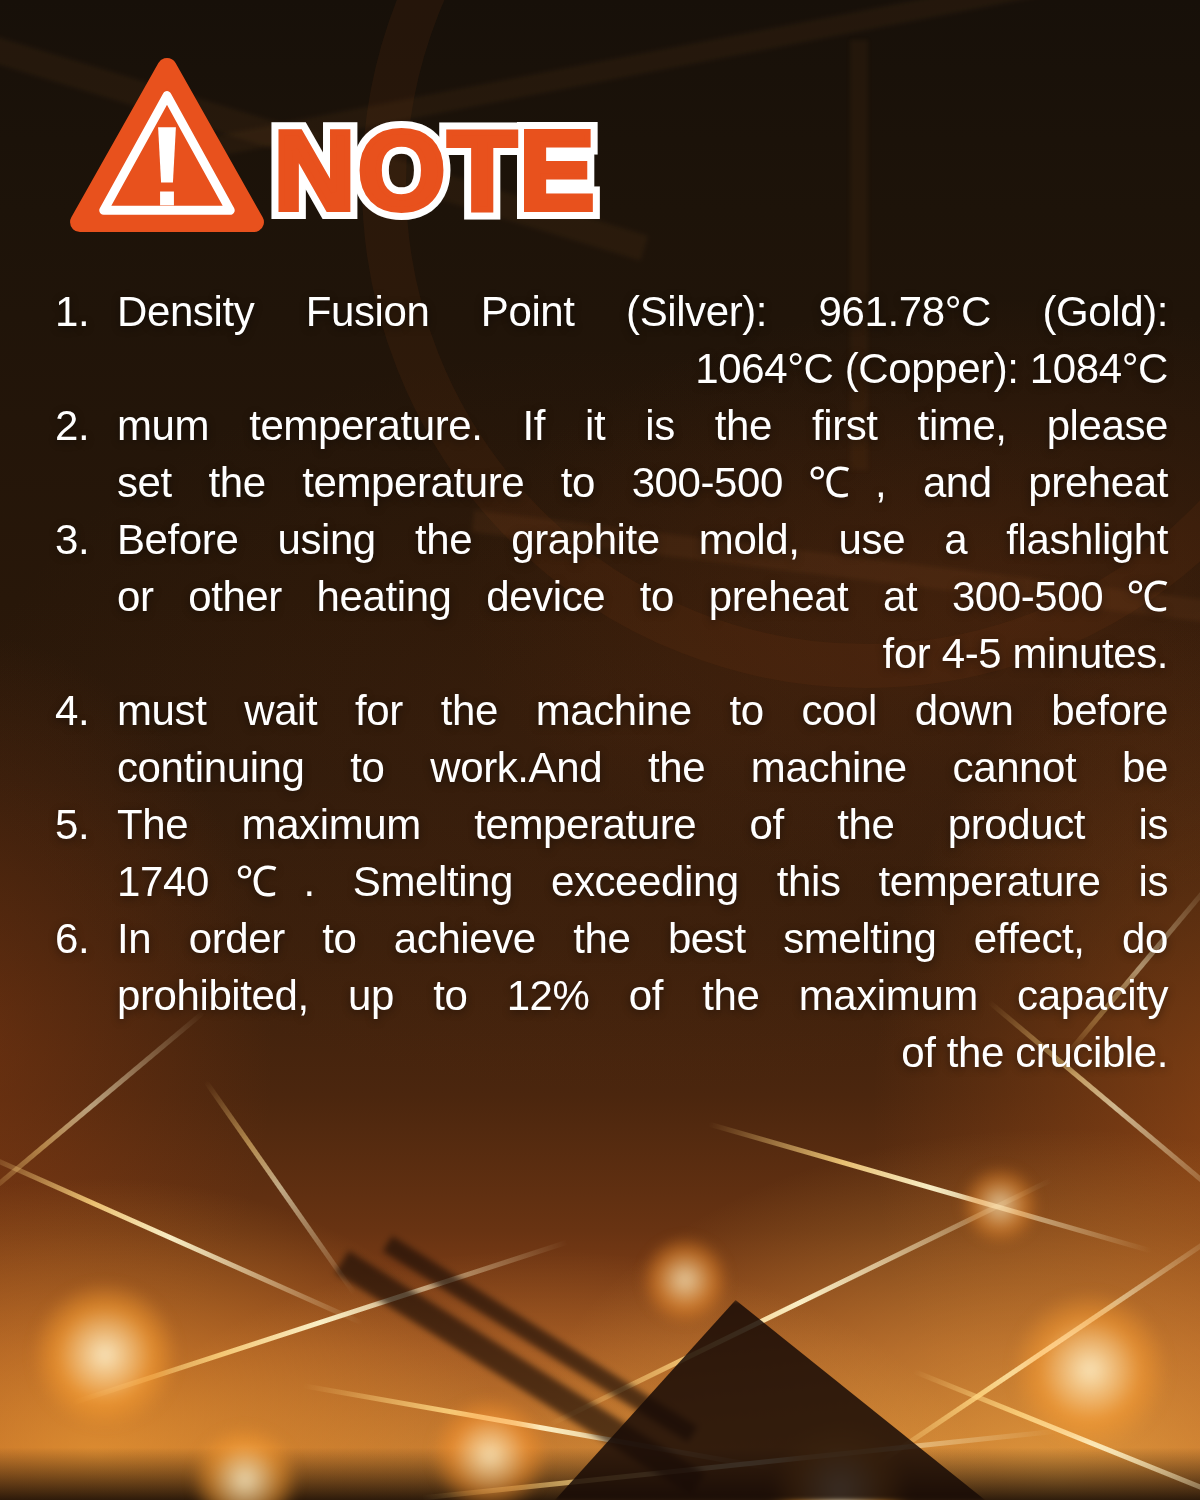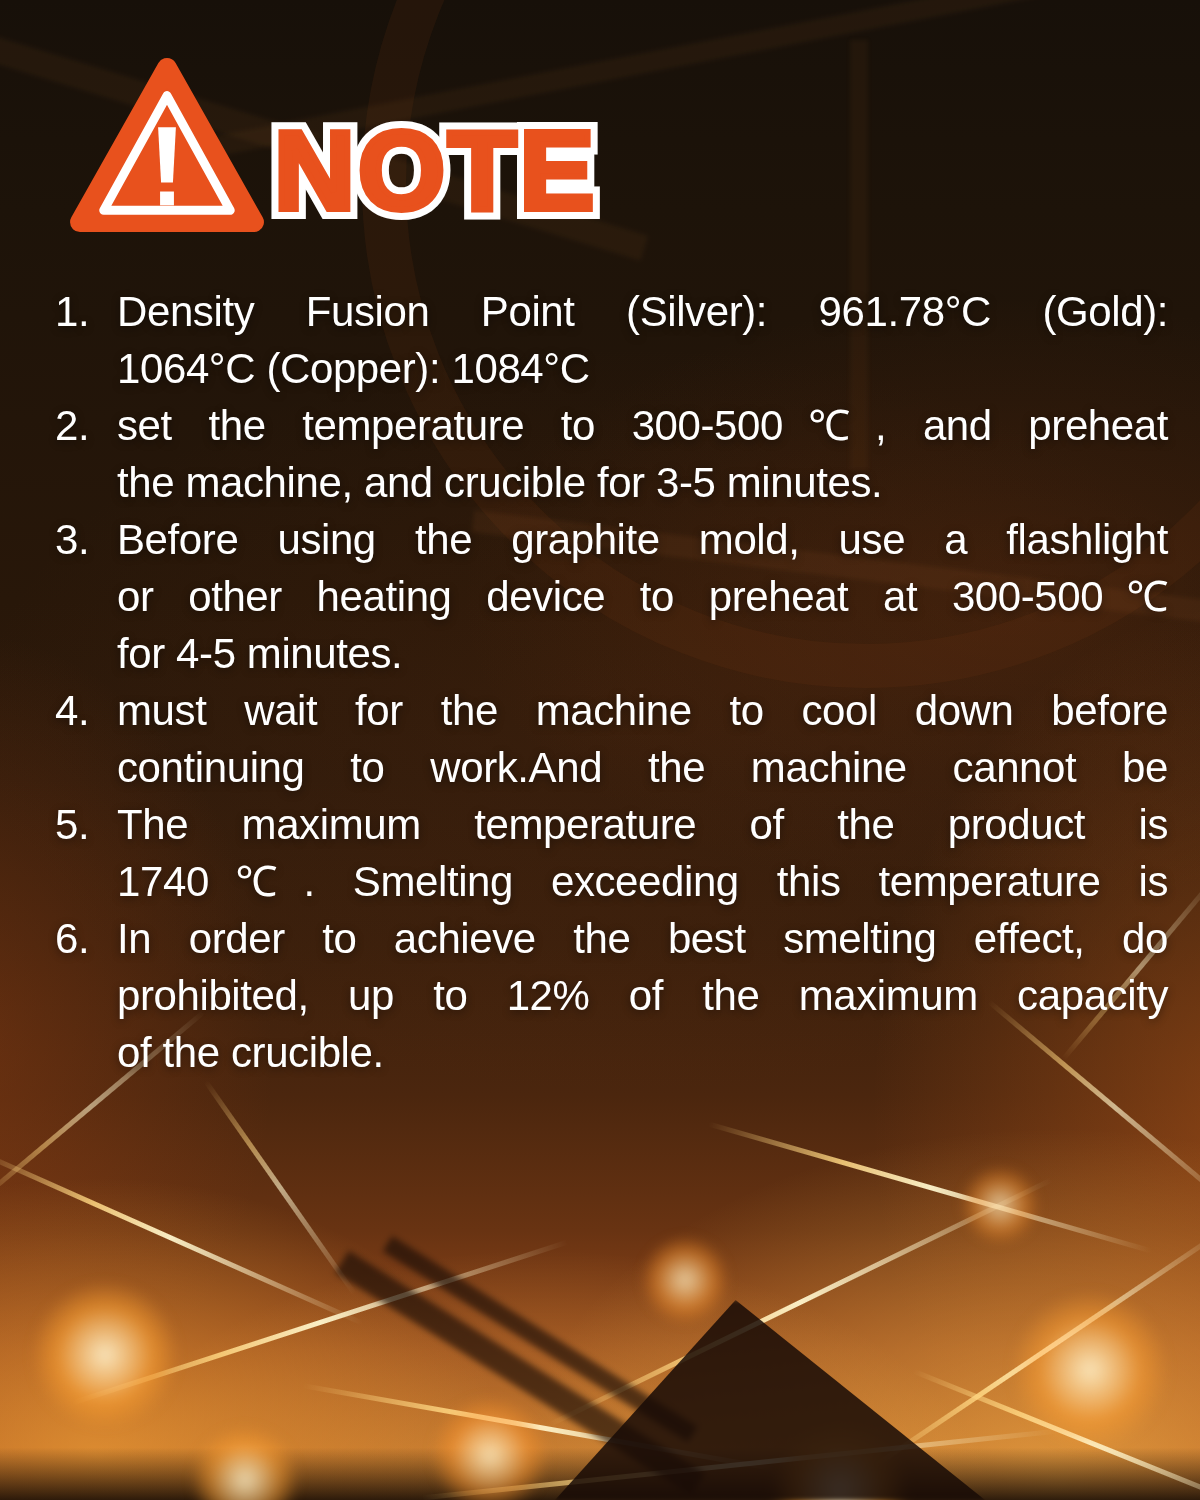--- a/index.html
+++ b/index.html
@@ -79,21 +79,21 @@
     font-size:112px; font-weight:900; letter-spacing:3px; }
   .note-title span { position:absolute; left:0; top:0; white-space:nowrap; }
   .t-stroke { color:#fff; -webkit-text-stroke:20px #fff;
     text-shadow:0 0 2px #fff, 0 0 2px #fff; }
   .t-fill { color:var(--accent); -webkit-text-stroke:6px var(--accent); }
   
   .content { position:absolute; left:55px; top:283px; width:1113px; color:#fff; }
   .note { position:relative; padding-left:62px; font-size:42px; line-height:57px;
     letter-spacing:-0.4px; text-shadow:0 2px 8px rgba(0,0,0,.45); }
   .num { position:absolute; left:0; top:0; width:62px; }
-  .ln { white-space:normal; }
+  .ln { white-space:normal;text-align:right; }
   .ln.j { text-align:justify; text-align-last:justify; }
 </style>
 </head>
 <body>
 
 <div class="stage" style="--accent:#E8511D;">
 
   <div class="bg">
     <div class="ring"></div>
     <i class="beam b1"></i>
@@ -140,22 +140,22 @@
   <main class="content">
 
     <div class="note">
       <span class="num">1.</span>
       <div class="ln j">Density Fusion Point (Silver): 961.78°C (Gold):</div>
       <div class="ln">1064°C (Copper): 1084°C</div>
     </div>
 
     <div class="note">
       <span class="num">2.</span>
+      <div class="ln j">mum temperature. If it is the first time, please</div>
       <div class="ln j">set the temperature to 300-500℃, and preheat</div>
-      <div class="ln">the machine, and crucible for 3-5 minutes.</div>
     </div>
 
     <div class="note">
       <span class="num">3.</span>
       <div class="ln j">Before using the graphite mold, use a flashlight</div>
       <div class="ln j">or other heating device to preheat at 300-500℃</div>
       <div class="ln">for 4-5 minutes.</div>
     </div>
 
     <div class="note">

